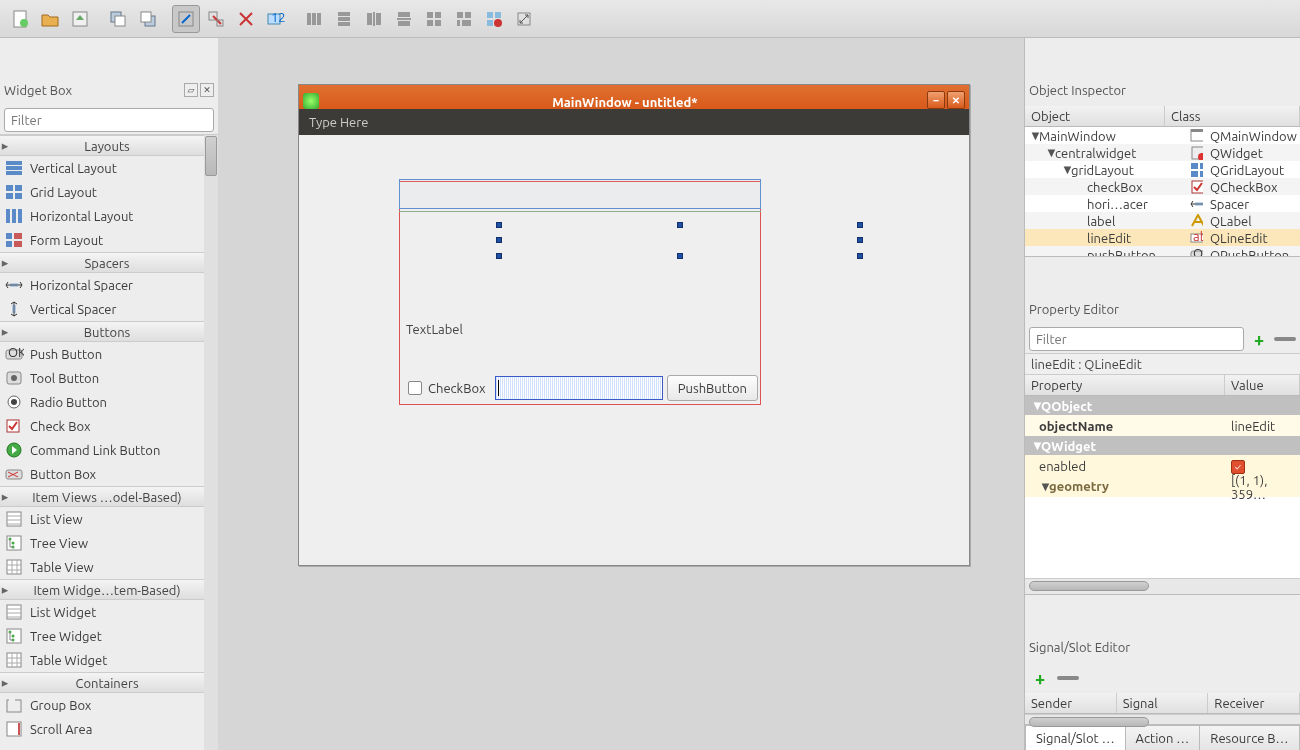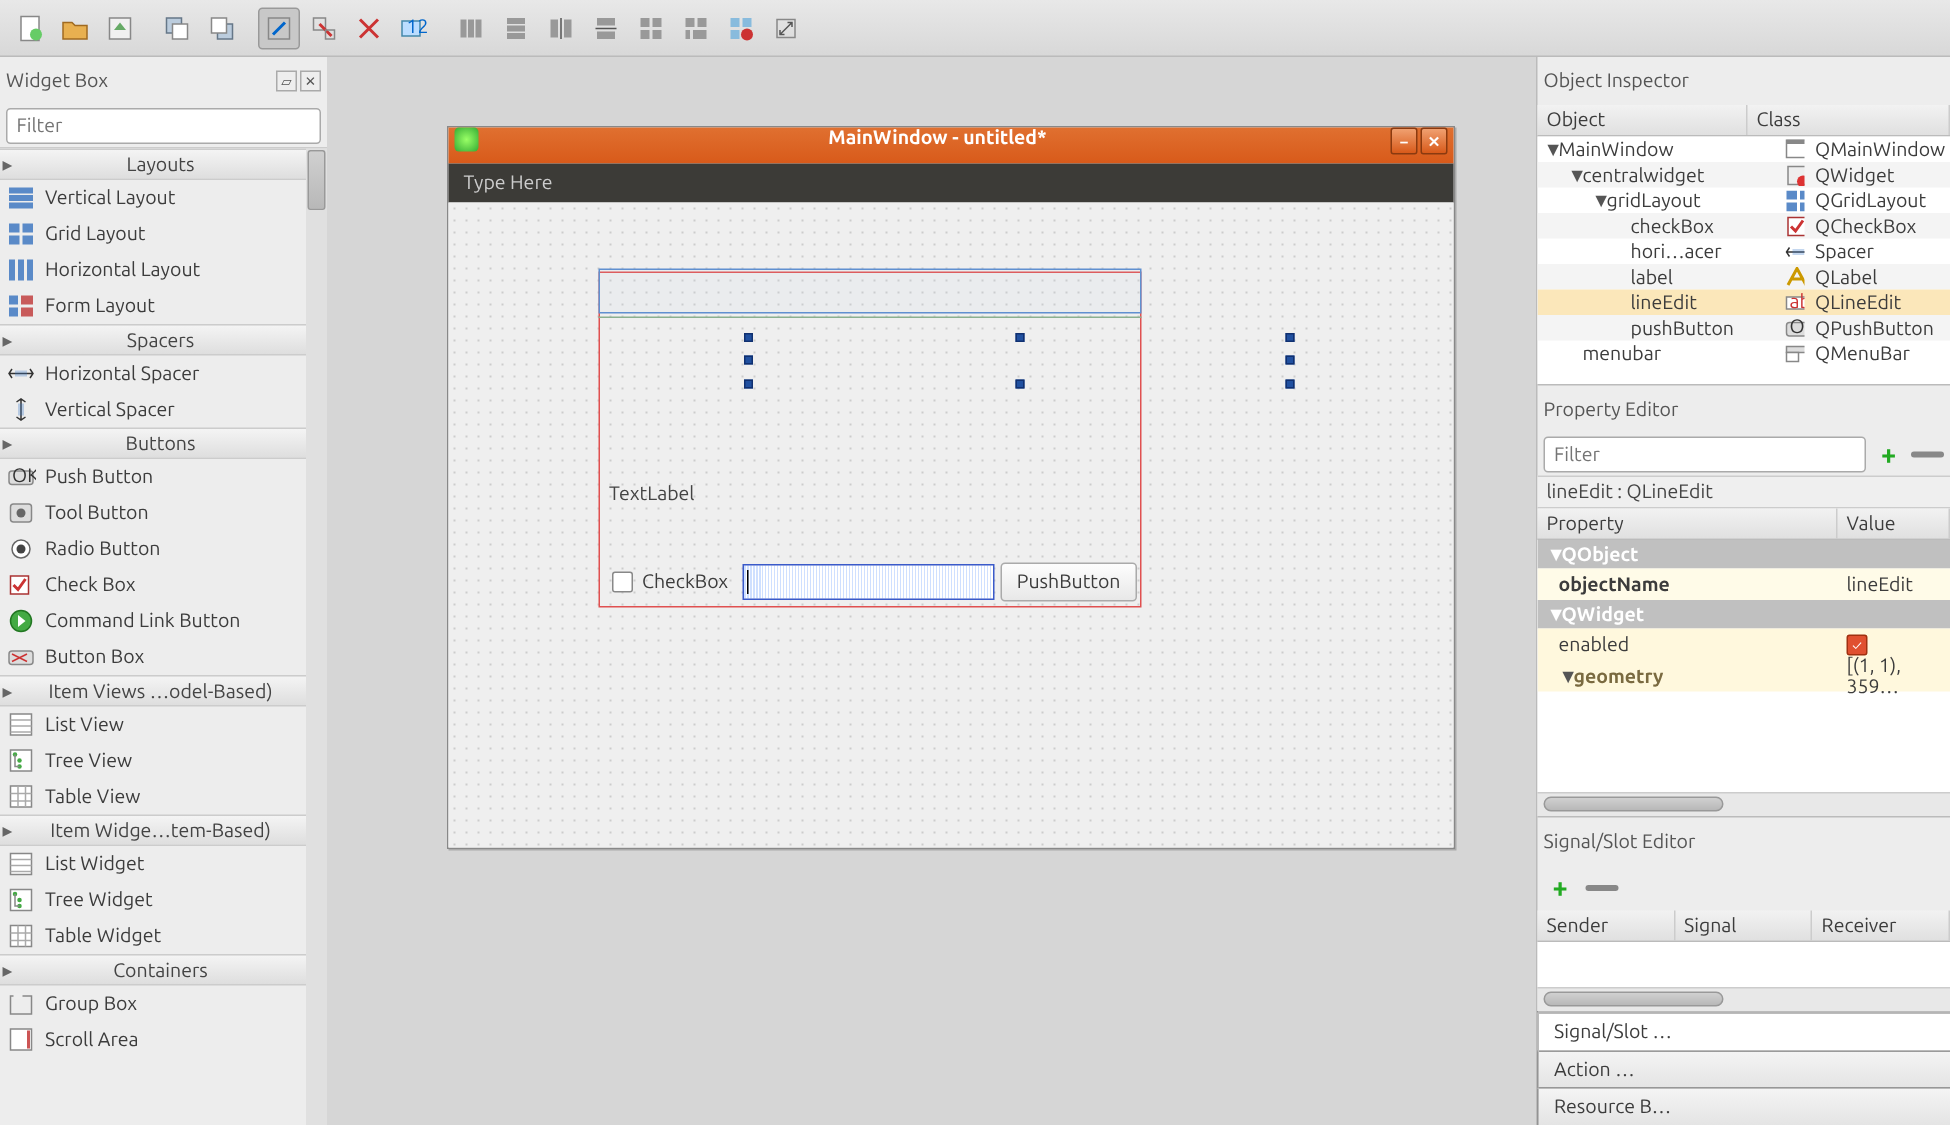--- a/index.html
+++ b/index.html
@@ -12,40 +12,40 @@
 .tb-sep { width: 6px; }
 .tb-icon { width: 20px; height: 20px; }
 
 
 .main { display: flex; height: 712px; }
 .left-panel { width: 218px; background: #ededed; display: flex; flex-direction: column; }
 .center { flex: 1; background: #d6d6d6; position: relative; overflow: hidden; }
 .right-panel { width: 276px; background: #ededed; display: flex; flex-direction: column; border-left: 1px solid #bbb;}
 
 
-.panel-title { height: 22px; display: flex; align-items: center; padding: 16px 4px; justify-content: space-between; color: #555;}
+.panel-title { height: 22px; display: flex; align-items: center; padding: 16px 4px; justify-content: space-between; color: #555; margin-top: 36px;}
 .panel-title .controls { display:flex; gap:2px;}
 .panel-title .ctrl-btn{ width:14px; height:14px; border:1px solid #aaa; background:#eee; font-size:9px; display:flex;align-items:center;justify-content:center;}
 
 .filter-input { margin: 2px 4px; height: 24px; border: 1px solid #aaa; border-radius: 3px; padding: 0 6px; background: #fff; color:#888;}
 
 
 .wb-scroll { flex:1; overflow-y: auto; border-top:1px solid #ccc; position:relative;}
 .wb-track { position:absolute; right:0; top:0; bottom:0; width:14px; background:#e0e0e0;}
 .wb-thumb { position:absolute; right:1px; top:1px; width:12px; height:40px; background:linear-gradient(#d0d0d0,#b8b8b8); border:1px solid #999; border-radius:2px;}
 .wb-content{ margin-right:14px;}
 .wb-group-header { background: linear-gradient(#f4f4f4,#dedede); text-align: center; font-size: 12px; padding: 2px 0; border-top:1px solid #ccc; border-bottom:1px solid #ccc; color:#444; display:flex; align-items:center;}
 .wb-group-header .tri{ width:10px; text-align:center; color:#666;}
 .wb-group-header .lbl{ flex:1; text-align:center;}
 .wb-item { display: flex; align-items: center; height: 24px; padding: 0 4px; gap: 6px; }
 .wb-icon { width: 20px; height: 18px; display: inline-flex; align-items: center; justify-content: center; }
 
 
 .form-window { position: absolute; left: 80px; top: 46px; width: 672px; background: #fff; border: 1px solid #888; box-shadow: 1px 1px 0 #aaa; }
-.form-titlebar { height: 24px; background: linear-gradient(#e07030,#d85a1a); display: flex; align-items: flex-start; color: #fff; font-weight: bold; padding: 0 4px; }
+.form-titlebar { height: 24px; background: linear-gradient(#e07030,#d85a1a); display: flex; align-items: flex-end; color: #fff; font-weight: bold; padding: 0 4px; }
 .form-titlebar .ticon{ width:16px;height:16px; background:radial-gradient(circle,#9f6,#3a3); border-radius:3px; margin-right:6px;}
 .form-titlebar .title { flex:1; text-align:center; }
 .form-titlebar .wbtn { width:18px;height:18px; background:linear-gradient(#f0a070,#d85a1a); border:1px solid #8a3a10; border-radius:2px; margin-left:2px; display:flex;align-items:center;justify-content:center; font-size:10px;color:#fff;}
 .form-menubar { height: 26px; background: #3c3b37; color: #ccc; display: flex; align-items: center; padding: 0 10px; }
 .form-canvas { height: 430px; background-image: radial-gradient(#ccc 0.5px, transparent 0.5px); background-size: 8px 8px; background-color:#efefef; position: relative; }
 
 .layout-box { position: absolute; left: 100px; top: 46px; width: 362px; height: 224px; border: 1px solid #e05050; }
 .selection-box { position: absolute; left: 100px; top: 44px; width: 362px; height: 30px; border: 1px solid #6090d0; background:rgba(200,220,240,.1);}
 .sel-handle { position: absolute; width: 6px; height: 6px; background: #2050a0; border:1px solid #103070;}
 .sep-line { position:absolute; left:100px; top:76px; width:362px; height:1px; border-top:1px solid #8ab090;}
@@ -96,21 +96,21 @@
 
 .hscroll{ height:16px; background:#e8e8e8; border-top:1px solid #ccc; position:relative;}
 .hscroll .thumb{ position:absolute; left:4px; top:2px; height:10px; width:120px; background:linear-gradient(#d0d0d0,#b8b8b8); border:1px solid #999; border-radius:5px;}
 
 .signal-section{ height:130px; display:flex; flex-direction:column; border-top:1px solid #bbb;}
 .sig-toolbar{ display:flex; align-items:center; gap:6px; padding:4px;}
 .sig-header{ display:flex; background:linear-gradient(#f2f2f2,#e0e0e0); border-bottom:1px solid #bbb;}
 .sig-header > div{ padding:3px 6px; border-right:1px solid #ccc; flex:1;}
 .sig-body{ flex:1; background:#fff;}
 
-.bottom-tabs{ display:flex; border-top:1px solid #bbb; background:#000000;flex-direction:column;}
+.bottom-tabs{ display:flex; border-top:1px solid #bbb; background:#7f1d1d;}
 .bottom-tabs > div{ padding:5px 10px; border:1px solid #bbb; border-bottom:none; background:linear-gradient(#f4f4f4,#e4e4e4); margin-right:-1px; white-space:nowrap; overflow:hidden;}
 .bottom-tabs > div.active{ background:#fff;}
 
 svg{ display:block;}
 </style>
 </head>
 <body>
 
 <div class="toolbar">
   <div class="tb-btn">

